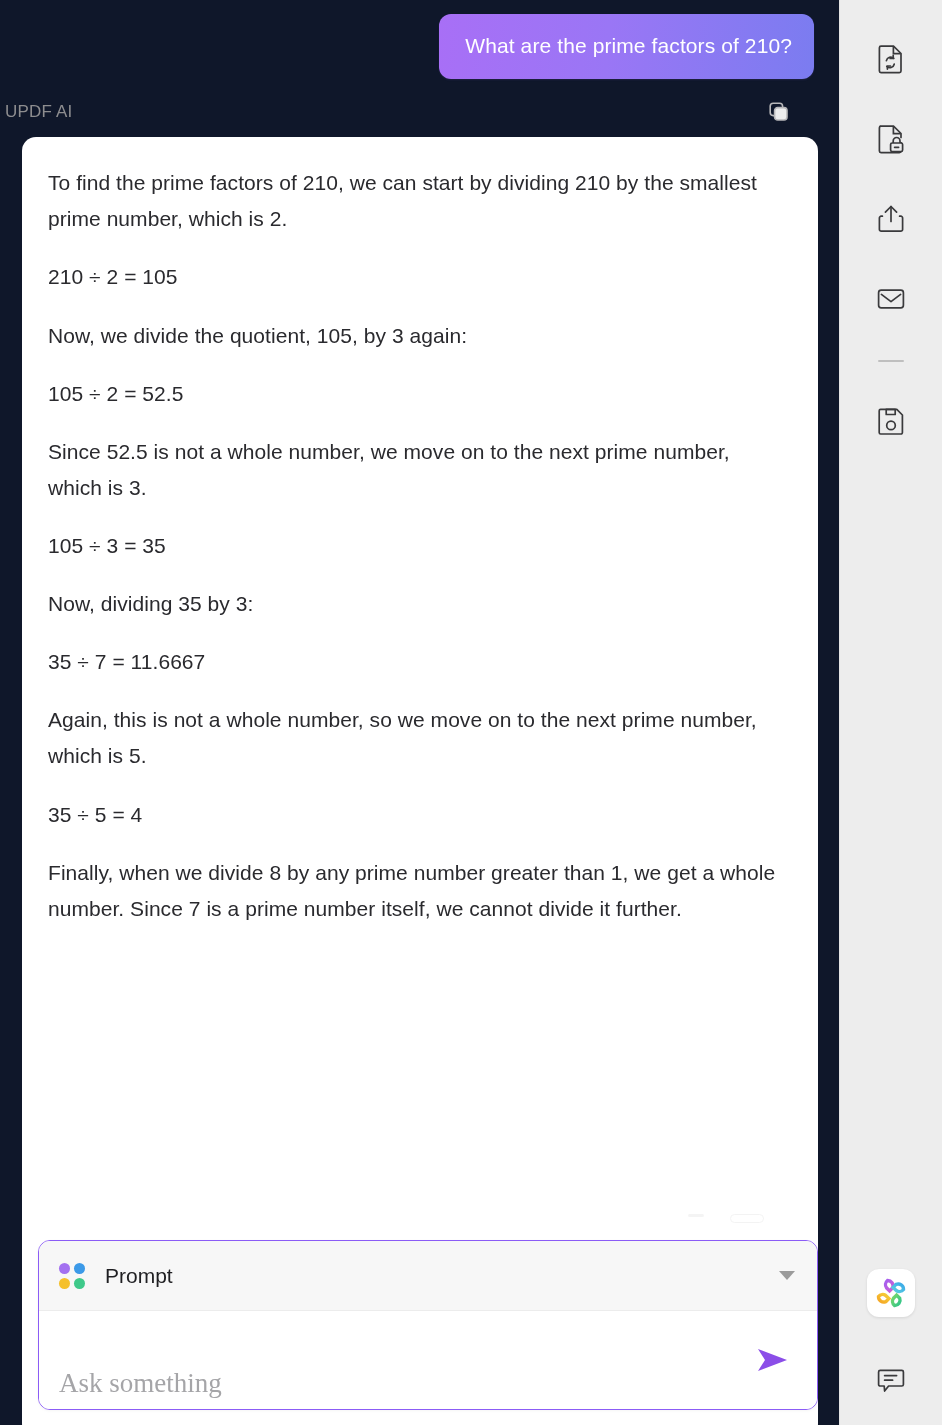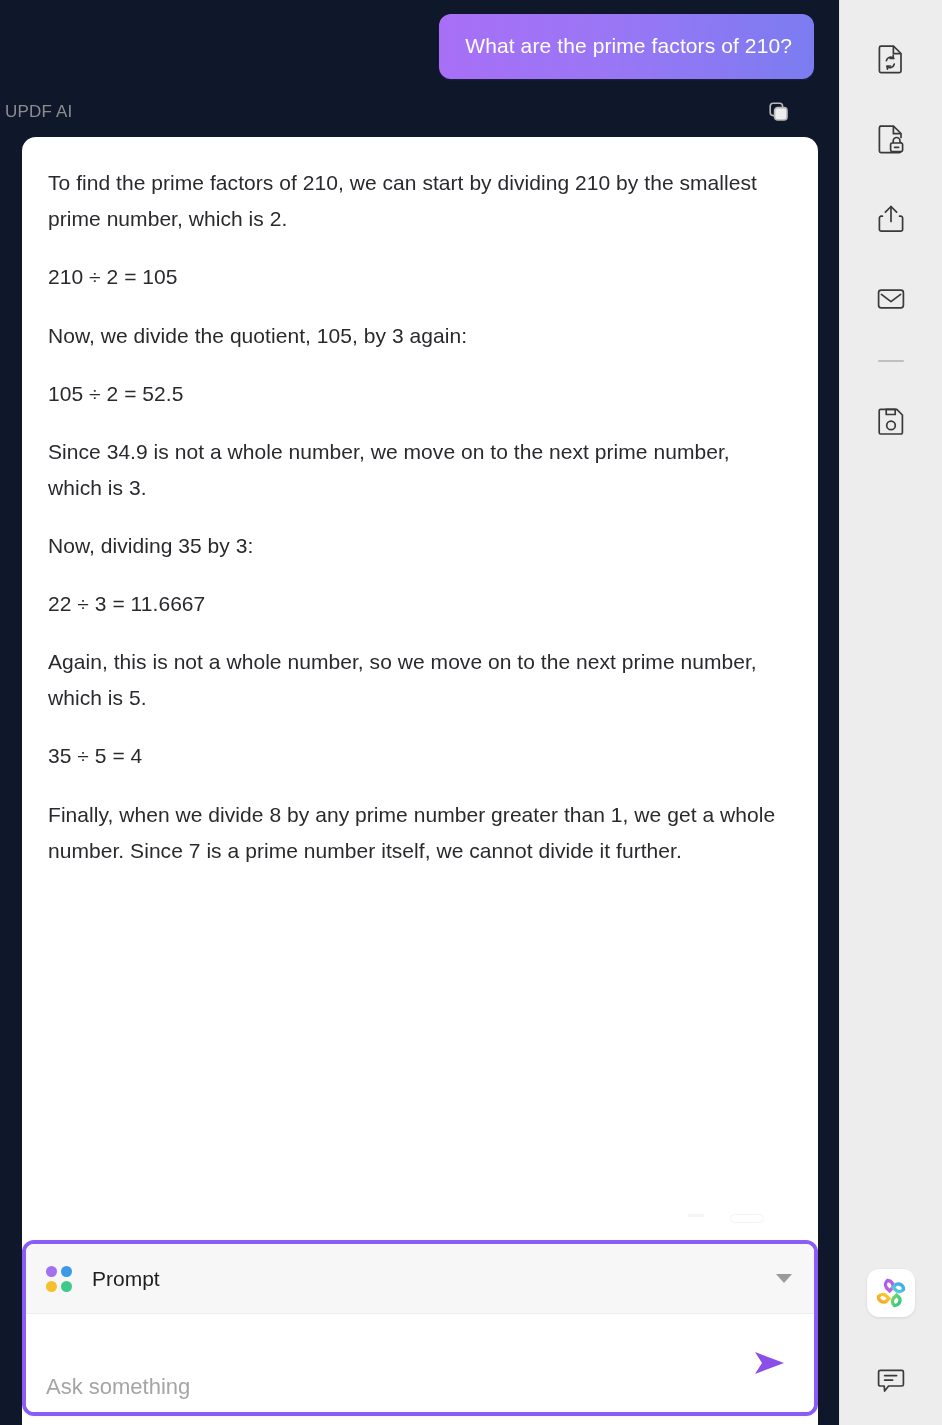--- a/index.html
+++ b/index.html
@@ -108,25 +108,25 @@
     width: 34px; height: 9px;
     border-radius: 5px;
     border: 1px solid #d8d8d8;
   }
   .ghost-pill.small { width: 16px; height: 3px; border: none; background: #dcdcdc; }
 
   
   .composer {
     margin: 0 22px 0 22px;
     position: absolute;
-    left: 0; right: 0;
+    left: 16px; right: 0;
     top: 1240px;
     margin-left: 22px; margin-right: 22px;
     background: #ffffff;
-    border: 4px solid #8b5cf6;
+    border: 1px solid #8b5cf6;
     border-radius: 12px;
     overflow: hidden;
     box-shadow: 0 1px 3px rgba(0,0,0,.04);
   }
   .prompt-row {
     display: flex;
     align-items: center;
     height: 70px;
     padding: 0 22px 0 20px;
     background: #f7f7f7;
@@ -164,22 +164,22 @@
     align-items: center;
     height: 98px;
     padding: 0 22px 0 20px;
     background: #ffffff;
   }
   .ask-input {
     flex: 1 1 auto;
     border: none;
     outline: none;
     background: transparent;
-    font-family: Liberation Sans, sans-serif;
-    font-size: 22px;
+    font-family: Liberation Serif, serif;
+    font-size: 27px;
     color: #2a2a2e;
     padding: 0;
     margin-top: 47px;
   }
   .ask-input::placeholder { color: #a5a5a8; }
   .send-btn {
     width: 44px; height: 44px;
     display: flex; align-items: center; justify-content: center;
     cursor: pointer;
     flex: 0 0 auto;
@@ -253,23 +253,24 @@
           <rect x="7.6" y="7.6" width="12.4" height="12.4" rx="3" fill="#ededed"></rect>
         </svg>
       </span>
     </div>
 
     <div class="answer-card">
       <p>To find the prime factors of 210, we can start by dividing 210 by the smallest prime number, which is 2.</p>
       <p>210 ÷ 2 = 105</p>
       <p>Now, we divide the quotient, 105, by 3 again:</p>
       <p>105 ÷ 2 = 52.5</p>
-      <p>Since 34.9 is not a whole number, we move on to the next prime number, which is 3.</p>
+      <p>Since 52.5 is not a whole number, we move on to the next prime number, which is 3.</p>
+      <p>105 ÷ 3 = 35</p>
       <p>Now, dividing 35 by 3:</p>
-      <p>22 ÷ 3 = 11.6667</p>
+      <p>35 ÷ 7 = 11.6667</p>
       <p>Again, this is not a whole number, so we move on to the next prime number, which is 5.</p>
       <p>35 ÷ 5 = 4</p>
       <p>Finally, when we divide 8 by any prime number greater than 1, we get a whole number. Since 7 is a prime number itself, we cannot divide it further.</p>
       <div class="card-fade"></div>
     </div>
 
     <div class="ghost-controls">
       <span class="ghost-pill small"></span>
       <span class="ghost-pill"></span>
     </div>

